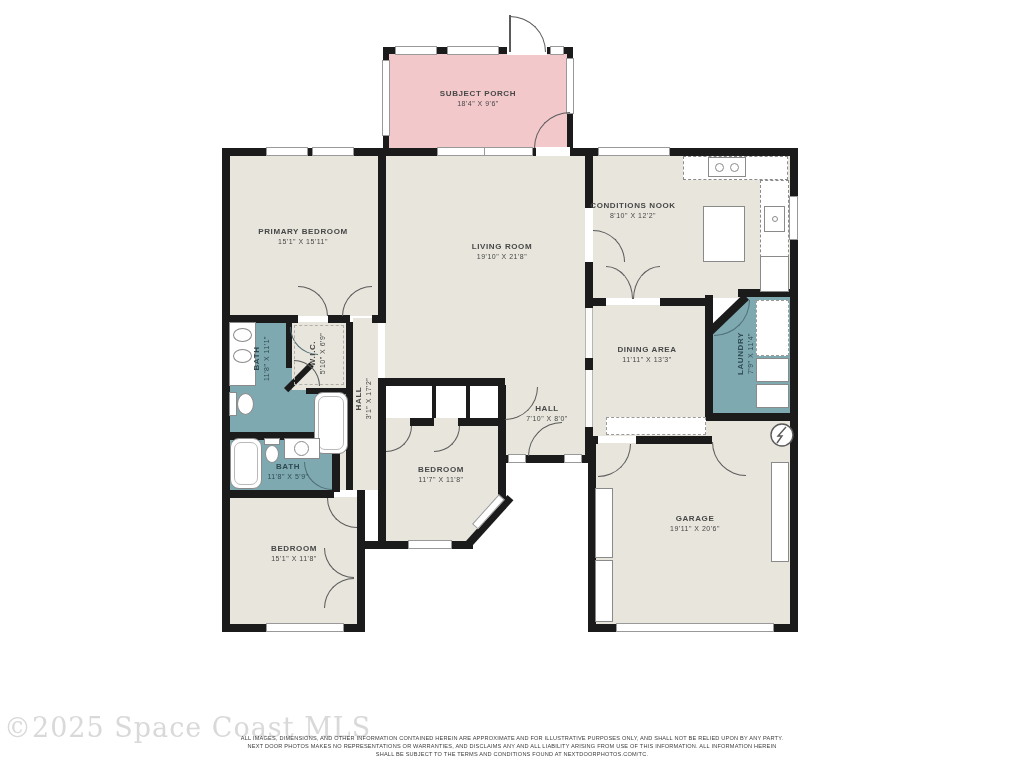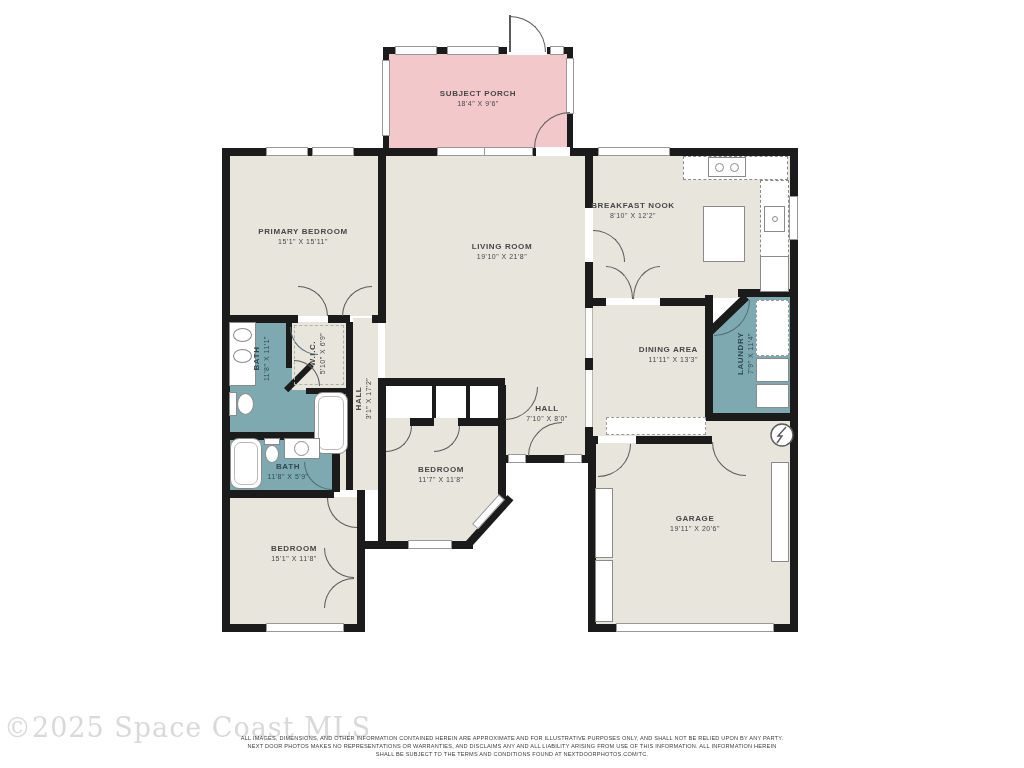--- a/index.html
+++ b/index.html
@@ -186,24 +186,24 @@
   </div>
   <div class="lbl" style="left:427px;top:241px;width:150px;">
     <span class="nm">LIVING ROOM</span>
     <span class="dm">19'10" X 21'8"</span>
   </div>
   <div class="lbl" style="left:228px;top:226px;width:150px;">
     <span class="nm">PRIMARY BEDROOM</span>
     <span class="dm">15'1" X 15'11"</span>
   </div>
   <div class="lbl" style="left:558px;top:200px;width:150px;">
-    <span class="nm">BREAKFAST NOOK</span>
+    <span class="nm">CONDITIONS NOOK</span>
     <span class="dm">8'10" X 12'2"</span>
   </div>
-  <div class="lbl" style="left:548px;top:344px;width:150px;text-align:right;">
+  <div class="lbl" style="left:572px;top:344px;width:150px;">
     <span class="nm">DINING AREA</span>
     <span class="dm">11'11" X 13'3"</span>
   </div>
   <div class="lbl vlbl" style="left:690px;top:343px;width:110px;color:#2e4a50;">
     <span class="nm">LAUNDRY</span>
     <span class="dm">7'9" X 11'4"</span>
   </div>
   <div class="lbl vlbl" style="left:206px;top:348px;width:110px;color:#2e4a50;">
     <span class="nm">BATH</span>
     <span class="dm">11'8" X 11'1"</span>

